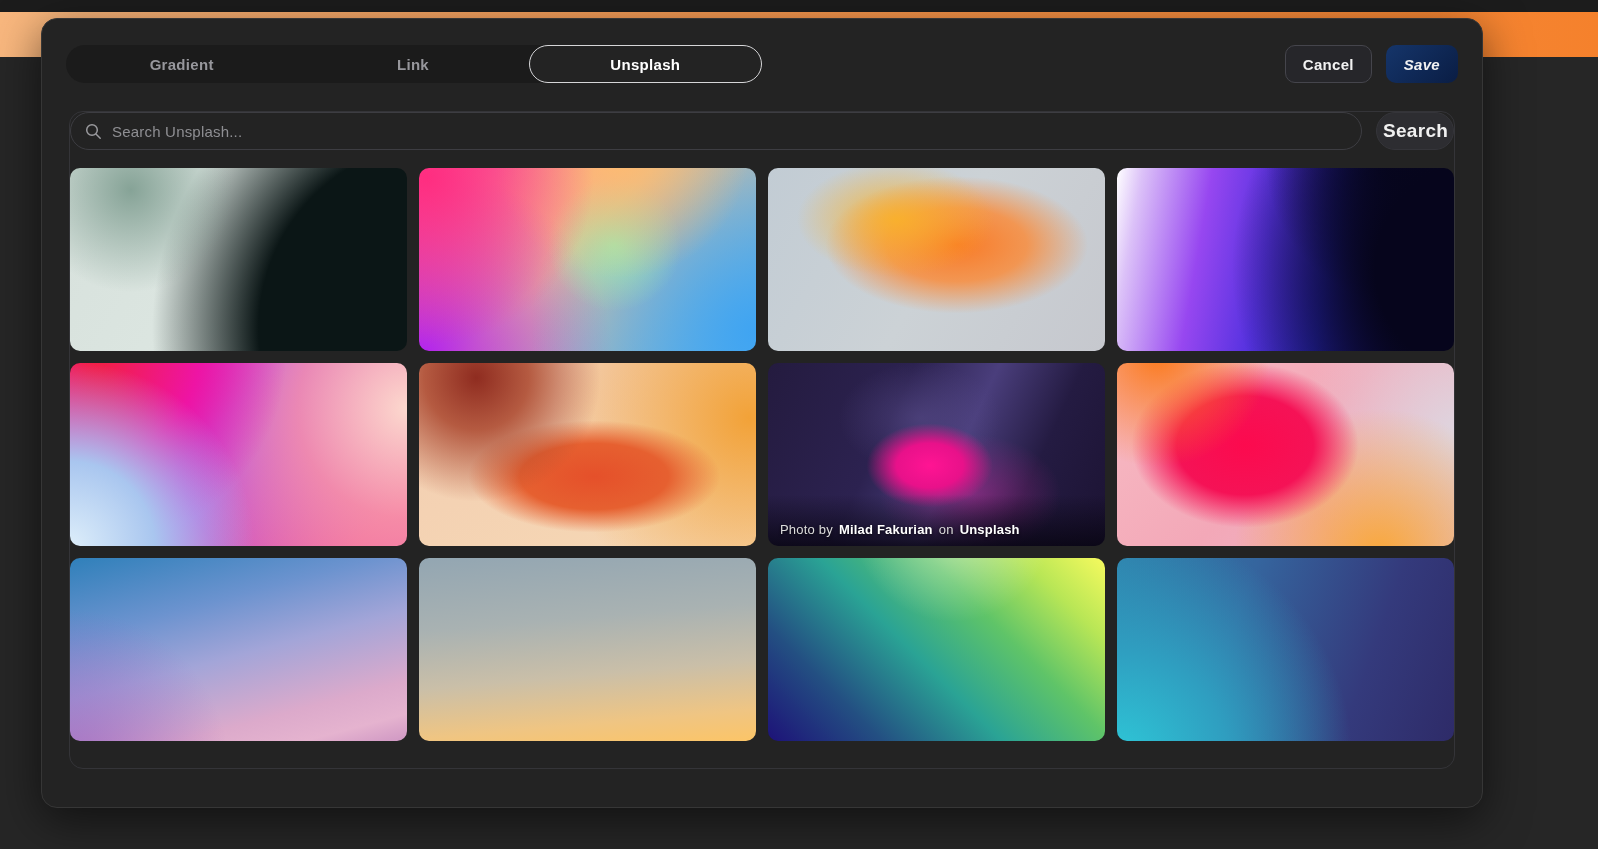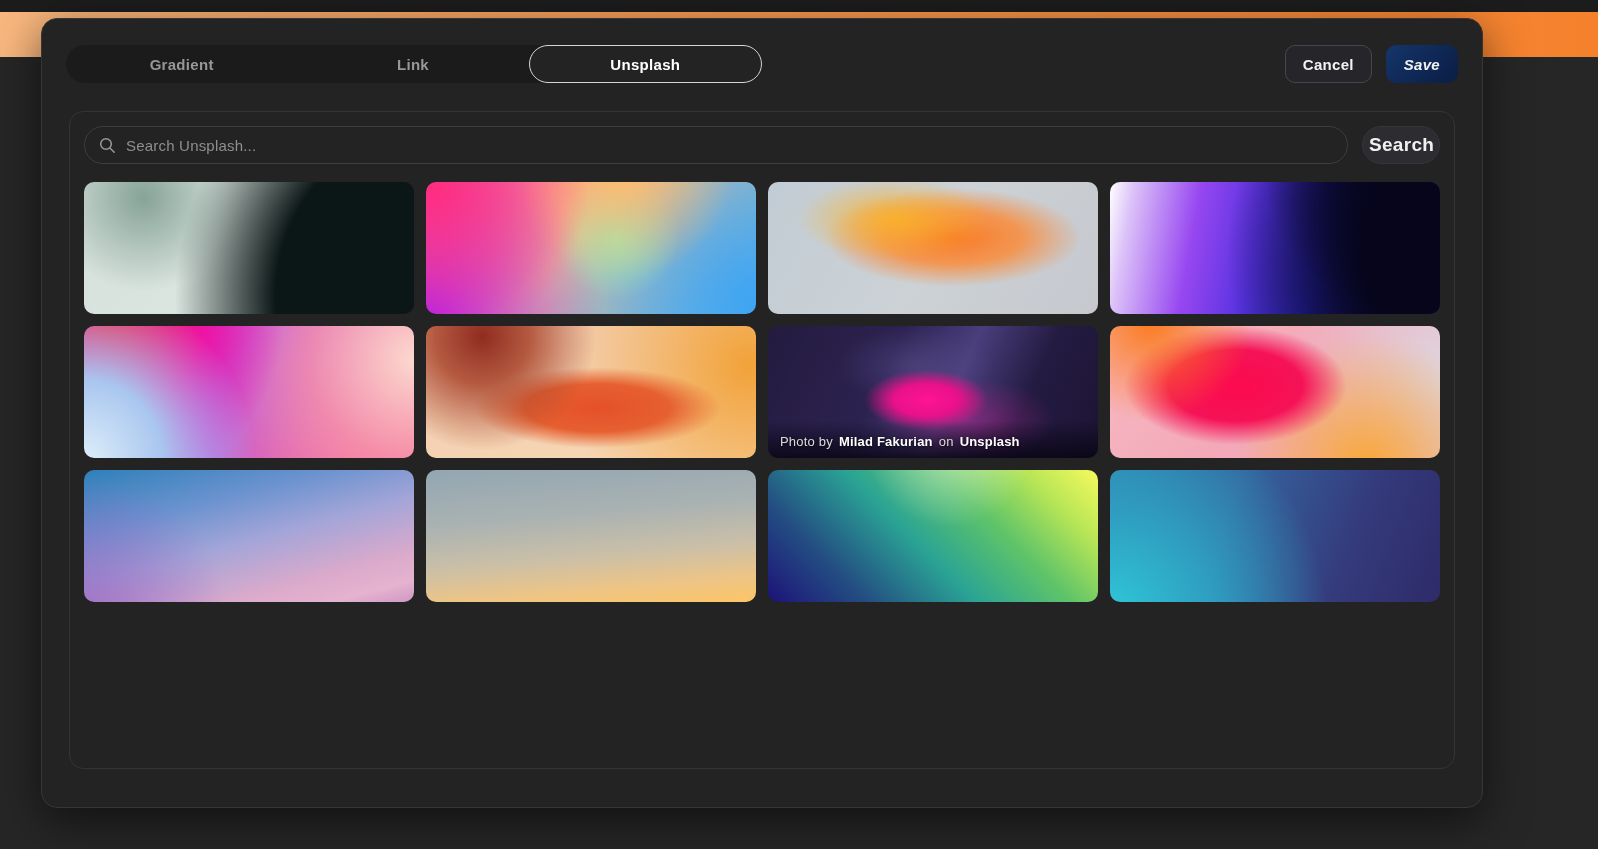--- a/index.html
+++ b/index.html
@@ -40,21 +40,20 @@
     font-family:inherit;font-size:15px;font-weight:600;letter-spacing:.3px;
     color:#f2f2f2;cursor:pointer;border-radius:10px;height:38px;
   }
   .btn.cancel{background:#26262a;border:1px solid #45454c;padding:0 17px;}
   .btn.save{background:linear-gradient(135deg,#143succeed 0%,#0a1c40 100%);border:none;padding:0 18px;font-style:italic;}
   .btn.save{background:linear-gradient(135deg,#15356a 0%,#0a1d44 100%);}
   
   .panel{
     position:absolute;left:27px;right:27px;top:92px;height:658px;
     border:1px solid #343438;border-radius:14px;box-sizing:border-box;
-    padding:14px;
   }
   .search-row{display:flex;gap:14px;}
   .search-input-wrap{
     flex:1;height:38px;border:1px solid #3d3d42;border-radius:19px;
     display:flex;align-items:center;padding:0 14px;box-sizing:border-box;gap:8px;
   }
   .search-input-wrap svg{flex:0 0 auto;}
   .search-input{
     flex:1;background:transparent;border:none;outline:none;
     color:#e4e4e4;font-family:inherit;font-size:15px;letter-spacing:.2px;
@@ -63,21 +62,21 @@
   .search-btn{
     width:78px;background:#2d2d31;border:1px solid #35353a;border-radius:19px;
     color:#f0f0f0;font-size:19px;
   }
   
   .grid{
     margin-top:18px;
     display:grid;grid-template-columns:repeat(4,1fr);gap:12px;
   }
   .tile{
-    height:132px;border-radius:10px;position:relative;cursor:pointer;overflow:hidden;
+    height:183px;border-radius:10px;position:relative;cursor:pointer;overflow:hidden;
   }
   .caption{
     position:absolute;left:12px;bottom:9px;
     display:flex;gap:6px;align-items:baseline;
     font-size:13px;color:#dcdcdc;letter-spacing:.2px;
     text-shadow:0 1px 3px rgba(0,0,0,.7);
   }
   .caption .b{font-weight:700;color:#ffffff;}
 </style>
 </head>

